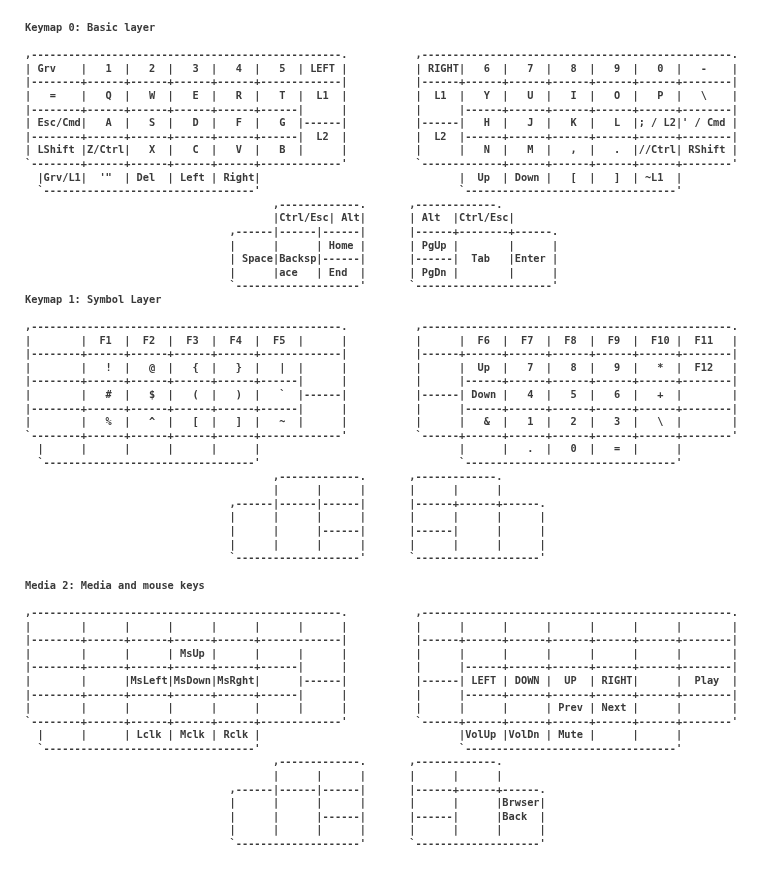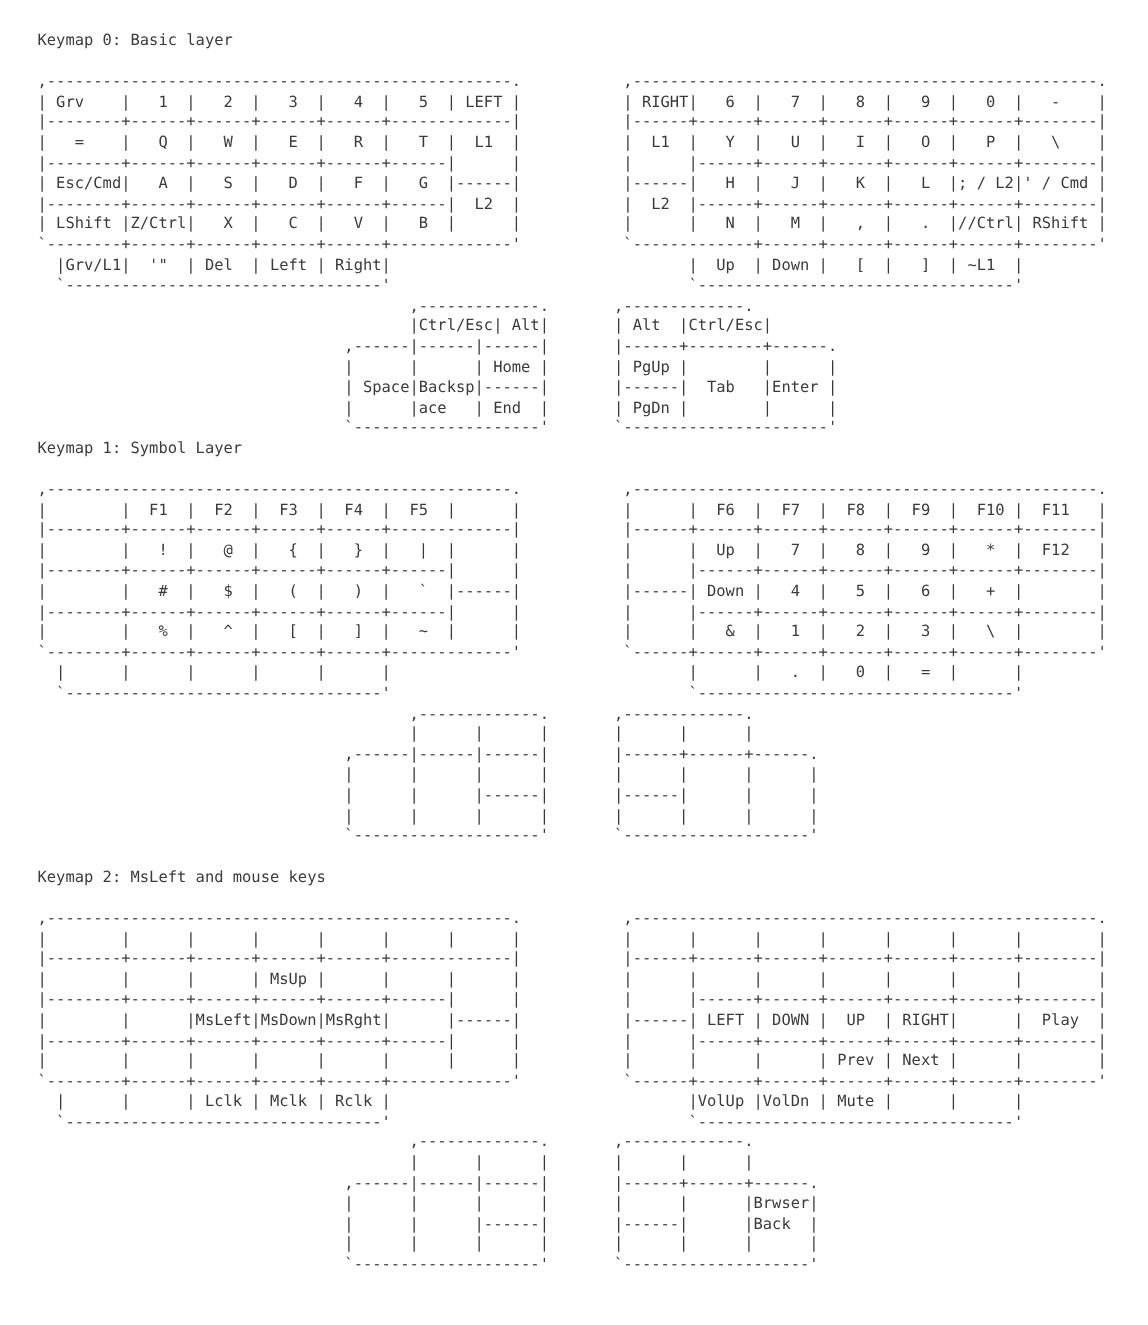--- a/index.html
+++ b/index.html
@@ -4,20 +4,21 @@
 <style>
   html, body { margin: 0; padding: 0; background: #ffffff; }
   body { width: 765px; height: 883px; overflow: hidden; }
   .doc {
     box-sizing: border-box;
     padding: 21px 0 0 25px;
     font-family: "DejaVu Sans Mono", "Liberation Mono", monospace;
     font-size: 10.3px;
     line-height: 13.6px;
     color: #3a3a3a;
+    font-weight: bold;
   }
   .km-title {
     white-space: pre;
     margin: 0 0 13.6px 0;
   }
   pre.art {
     margin: 0;
     white-space: pre;
     font: inherit;
     color: inherit;
@@ -69,21 +70,21 @@
                                         ,-------------.       ,-------------.
                                         |      |      |       |      |      |
                                  ,------|------|------|       |------+------+------.
                                  |      |      |      |       |      |      |      |
                                  |      |      |------|       |------|      |      |
                                  |      |      |      |       |      |      |      |
                                  `--------------------'       `--------------------'</pre>
   </section>
 
   <section class="km s2">
-    <div class="km-title">Keymap 2: MsLeft and mouse keys</div>
+    <div class="km-title">Media 2: Media and mouse keys</div>
     <pre class="art">,--------------------------------------------------.           ,--------------------------------------------------.
 |        |      |      |      |      |      |      |           |      |      |      |      |      |      |        |
 |--------+------+------+------+------+-------------|           |------+------+------+------+------+------+--------|
 |        |      |      | MsUp |      |      |      |           |      |      |      |      |      |      |        |
 |--------+------+------+------+------+------|      |           |      |------+------+------+------+------+--------|
 |        |      |MsLeft|MsDown|MsRght|      |------|           |------| LEFT | DOWN |  UP  | RIGHT|      |  Play  |
 |--------+------+------+------+------+------|      |           |      |------+------+------+------+------+--------|
 |        |      |      |      |      |      |      |           |      |      |      | Prev | Next |      |        |
 `--------+------+------+------+------+-------------'           `------+------+------+------+------+------+--------'
   |      |      | Lclk | Mclk | Rclk |                                |VolUp |VolDn | Mute |      |      |

